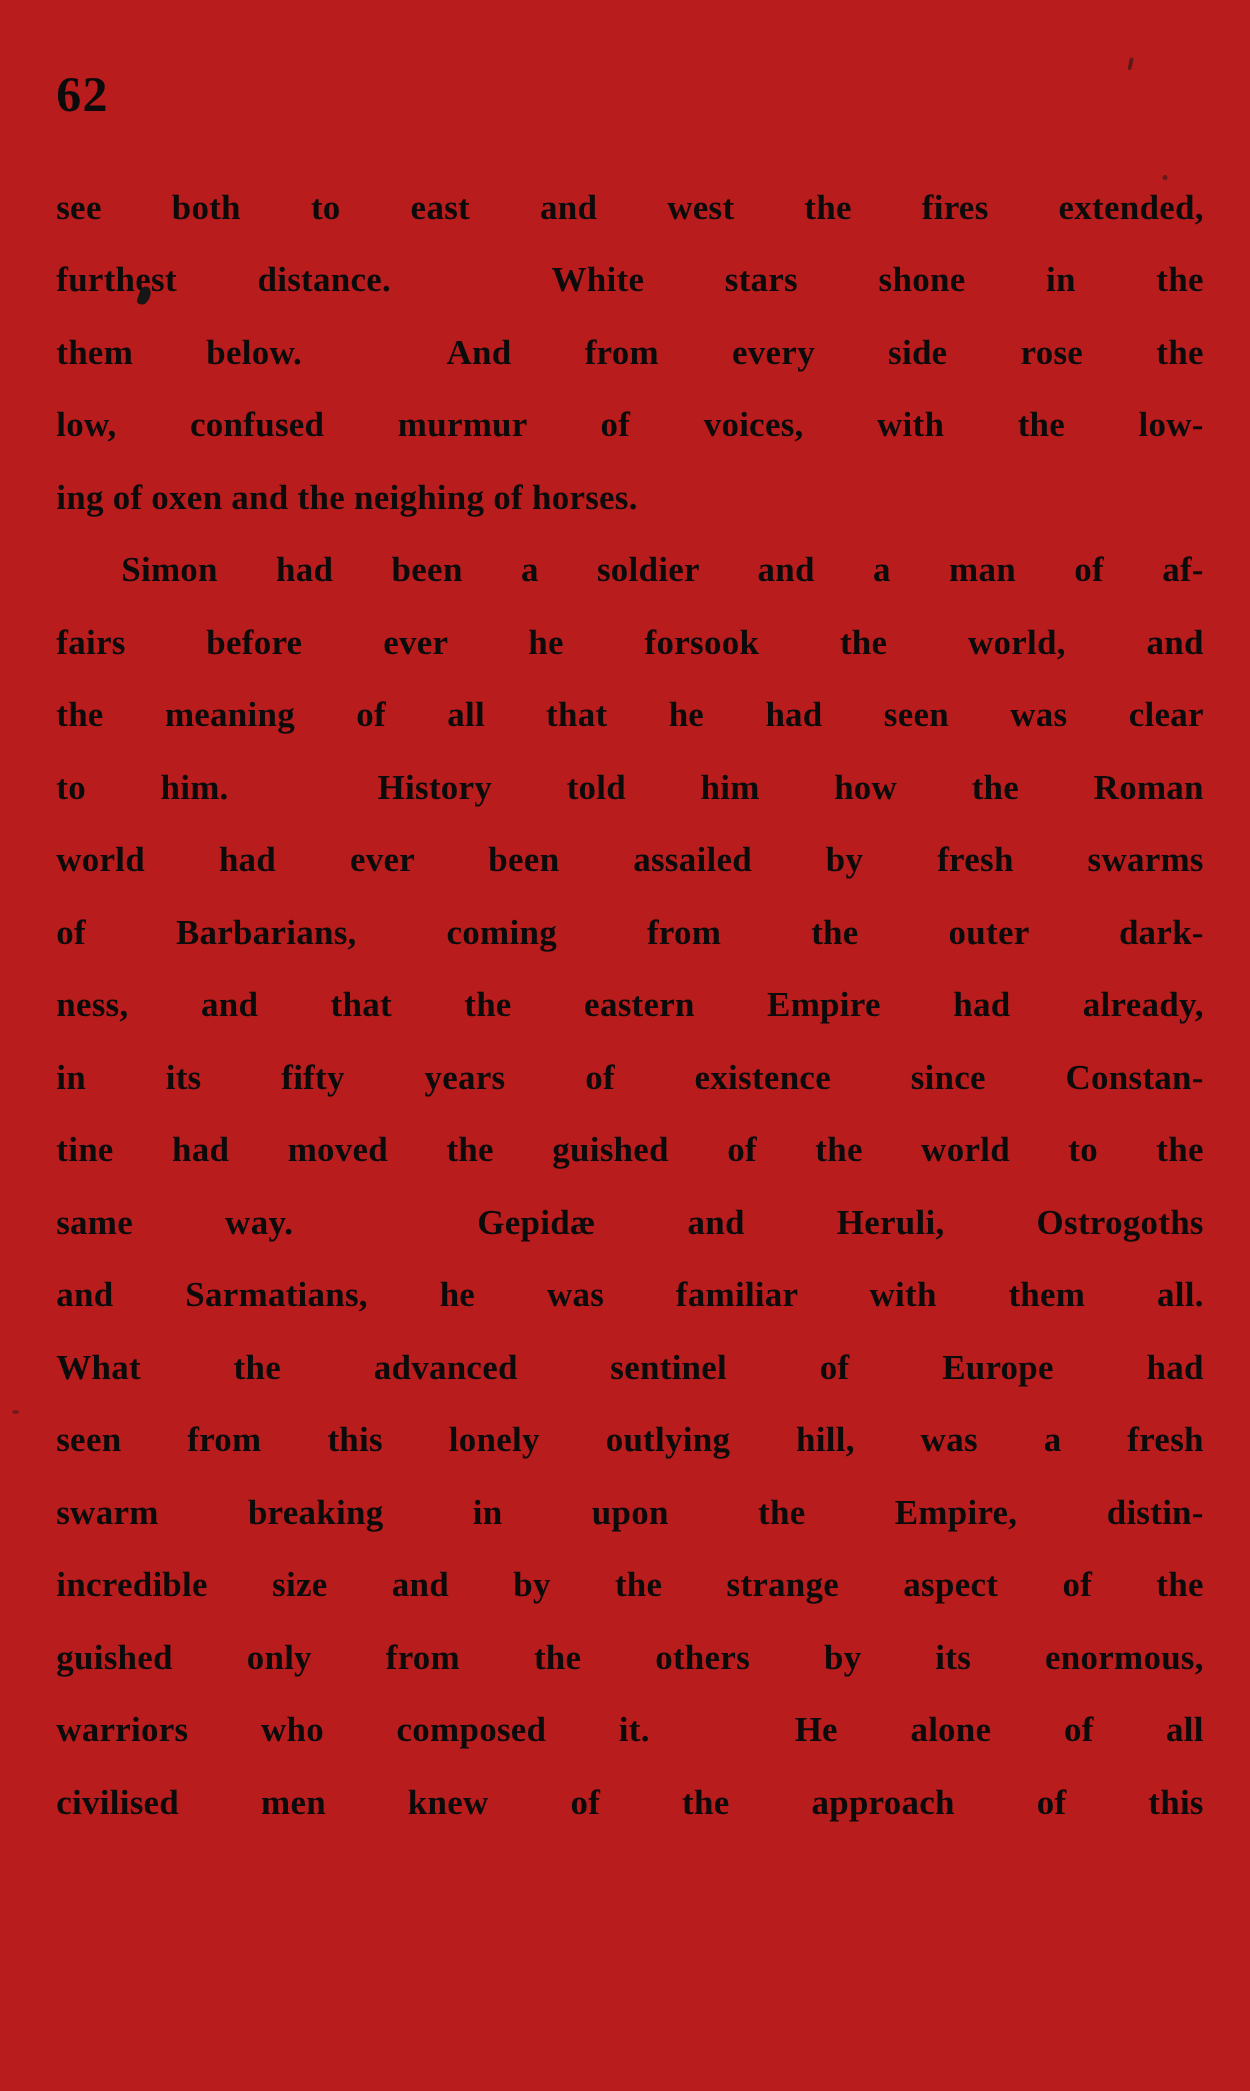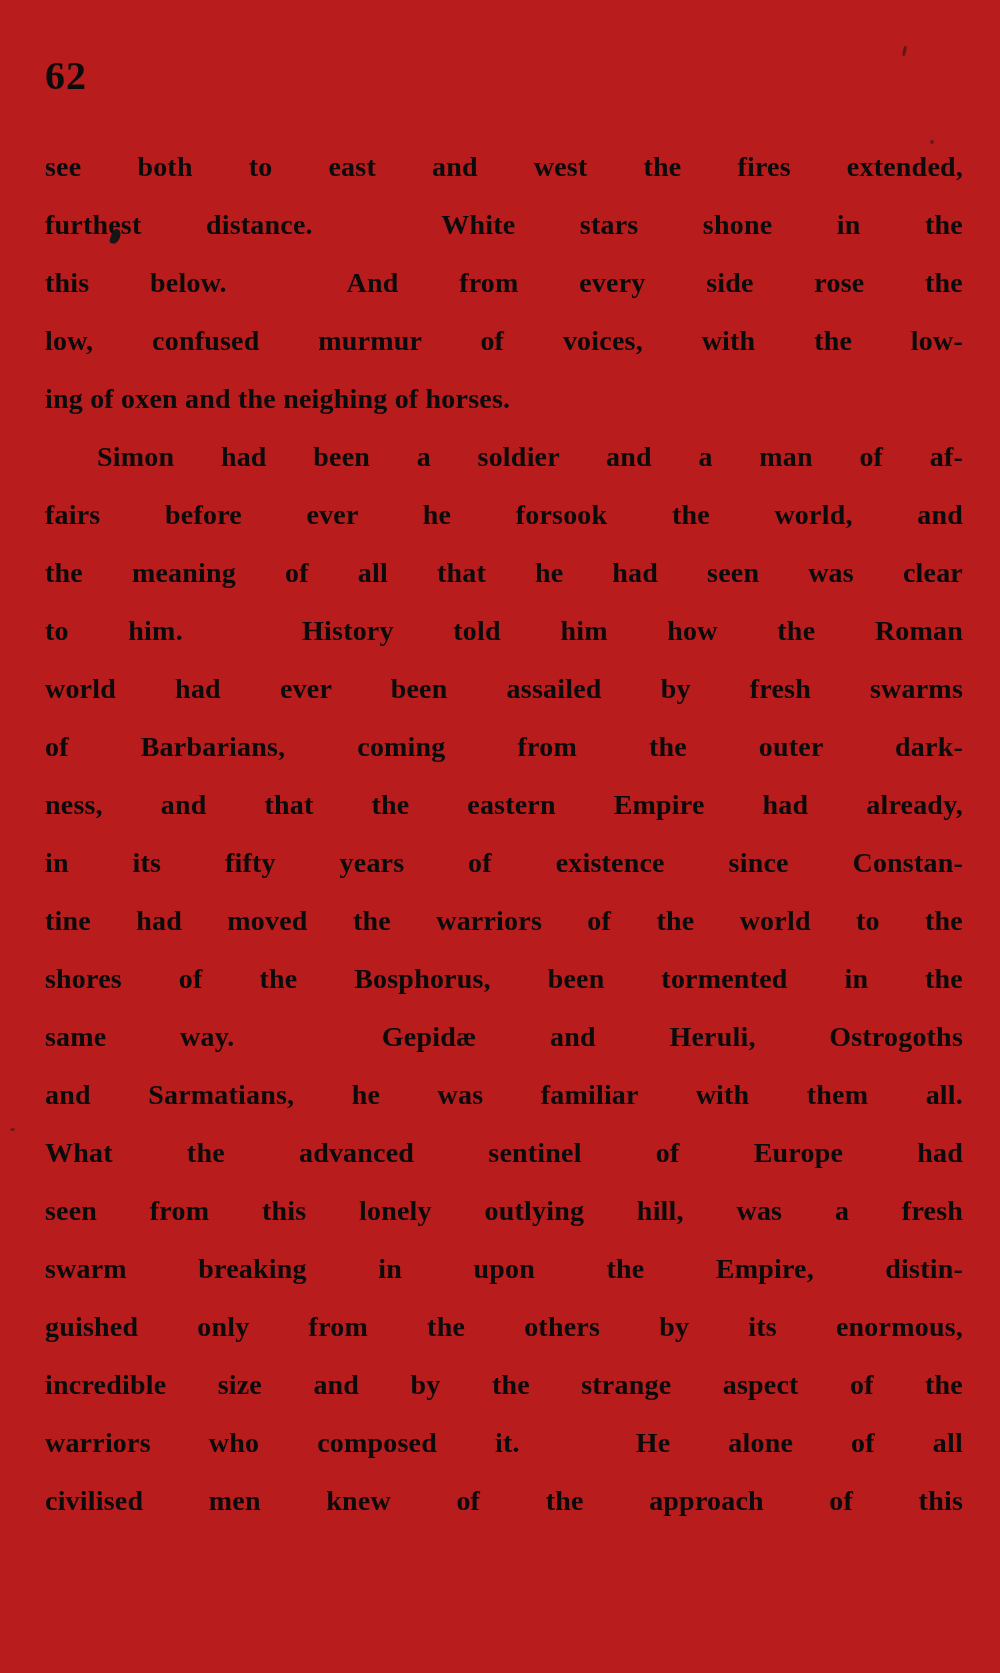--- a/index.html
+++ b/index.html
@@ -112,40 +112,39 @@
 
 <div class="page">
 
   <div class="header">
     <span class="page-number">62</span>
   </div>
 
   <div class="body-text">
     <div class="line">see both to east and west the fires extended,</div>
     <div class="line">furthest distance.  White stars shone in the</div>
-    <div class="line">this below.  And from every side rose the</div>
+    <div class="line">them below.  And from every side rose the</div>
     <div class="line">low, confused murmur of voices, with the low-</div>
     <div class="line para-end">ing of oxen and the neighing of horses.</div>
     <div class="line indent">Simon had been a soldier and a man of af-</div>
     <div class="line">fairs before ever he forsook the world, and</div>
     <div class="line">the meaning of all that he had seen was clear</div>
     <div class="line">to him.  History told him how the Roman</div>
     <div class="line">world had ever been assailed by fresh swarms</div>
     <div class="line">of Barbarians, coming from the outer dark-</div>
     <div class="line">ness, and that the eastern Empire had already,</div>
     <div class="line">in its fifty years of existence since Constan-</div>
-    <div class="line">tine had moved the warriors of the world to the</div>
-    <div class="line">shores of the Bosphorus, been tormented in the</div>
+    <div class="line">tine had moved the guished of the world to the</div>
     <div class="line">same way.  Gepidæ and Heruli, Ostrogoths</div>
     <div class="line">and Sarmatians, he was familiar with them all.</div>
     <div class="line">What the advanced sentinel of Europe had</div>
     <div class="line">seen from this lonely outlying hill, was a fresh</div>
     <div class="line">swarm breaking in upon the Empire, distin-</div>
+    <div class="line">incredible size and by the strange aspect of the</div>
     <div class="line">guished only from the others by its enormous,</div>
-    <div class="line">incredible size and by the strange aspect of the</div>
     <div class="line">warriors who composed it.  He alone of all</div>
     <div class="line">civilised men knew of the approach of this</div>
   </div>
 
   <div class="speck speck-blot"></div>
   <div class="speck speck-tick"></div>
   <div class="speck speck-dot-1"></div>
   <div class="speck speck-dot-2"></div>
 
 </div>

